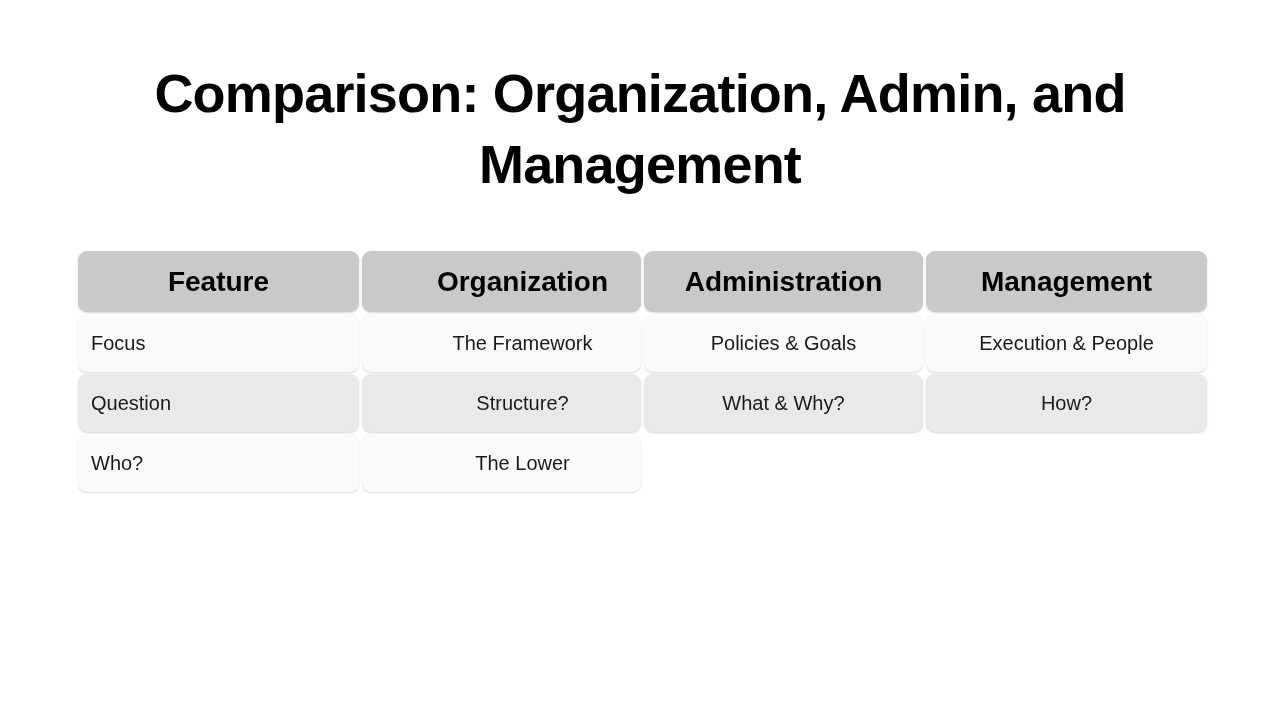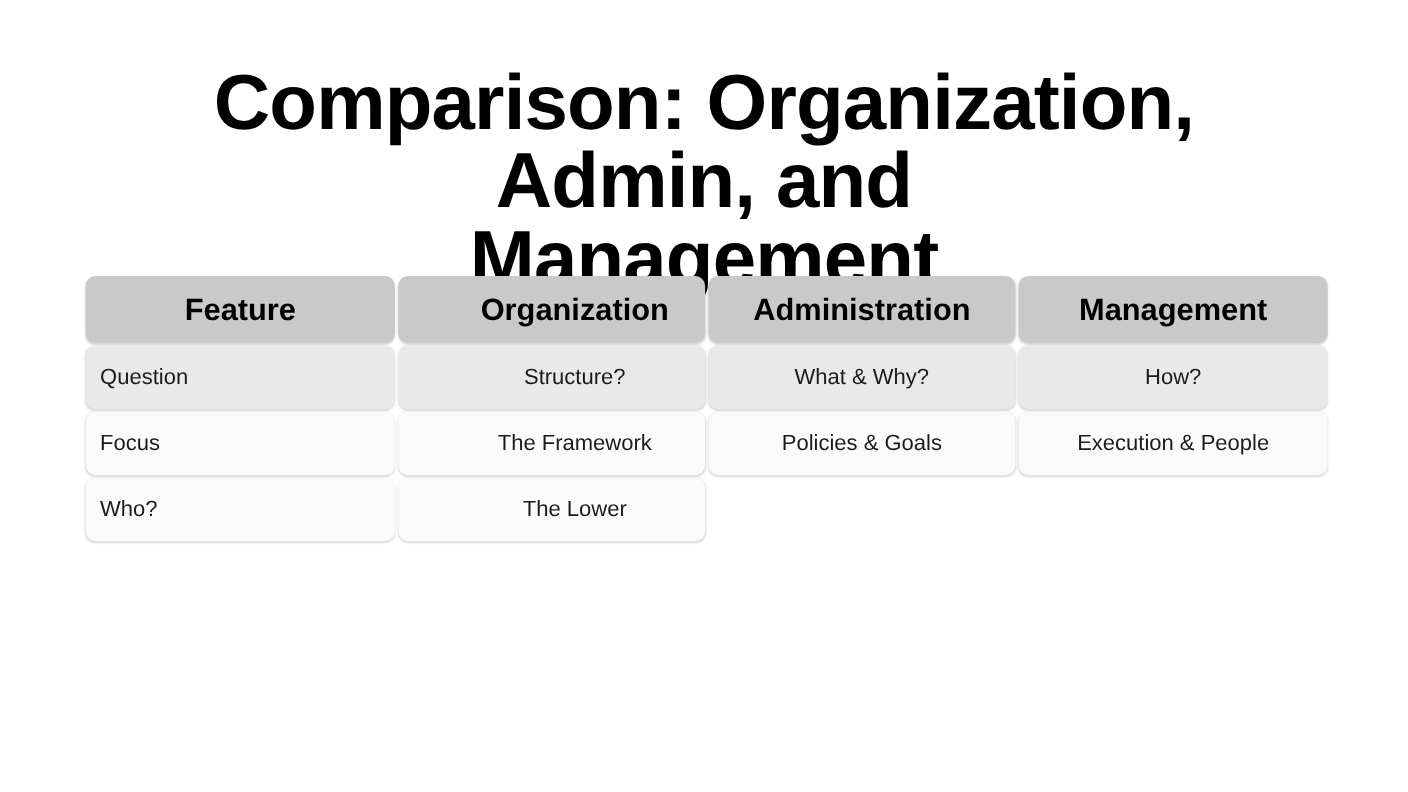--- a/index.html
+++ b/index.html
@@ -22,21 +22,21 @@
     box-sizing: border-box;
   }
 
   
   .slide-title {
     position: absolute;
     left: 80px;
     top: 58px;
     width: 1120px;
     text-align: center;
-    font-size: 71px;
+    font-size: 54px;
     line-height: 71px;
     font-weight: 700;
     letter-spacing: -0.8px;
     color: #000000;
     white-space: pre-line;
   }
 
   
   .table-wrap {
     position: absolute;
@@ -118,52 +118,52 @@
         <span>Organization</span>
       </div>
       <div class="t-cell col-2">
         <span>Administration</span>
       </div>
       <div class="t-cell col-3">
         <span>Management</span>
       </div>
     </div>
 
+    <div class="t-row body odd">
+      <div class="t-cell col-0">
+        <span>Focus</span>
+      </div>
+      <div class="t-cell col-1">
+        <span>The Framework</span>
+      </div>
+      <div class="t-cell col-2">
+        <span>Policies &amp; Goals</span>
+      </div>
+      <div class="t-cell col-3">
+        <span>Execution &amp; People</span>
+      </div>
+    </div>
+
     <div class="t-row body even">
       <div class="t-cell col-0">
         <span>Question</span>
       </div>
       <div class="t-cell col-1">
         <span>Structure?</span>
       </div>
       <div class="t-cell col-2">
         <span>What &amp; Why?</span>
       </div>
       <div class="t-cell col-3">
         <span>How?</span>
       </div>
     </div>
 
     <div class="t-row body odd">
       <div class="t-cell col-0">
-        <span>Focus</span>
-      </div>
-      <div class="t-cell col-1">
-        <span>The Framework</span>
-      </div>
-      <div class="t-cell col-2">
-        <span>Policies &amp; Goals</span>
-      </div>
-      <div class="t-cell col-3">
-        <span>Execution &amp; People</span>
-      </div>
-    </div>
-
-    <div class="t-row body odd">
-      <div class="t-cell col-0">
         <span>Who?</span>
       </div>
       <div class="t-cell col-1">
         <span>The Lower</span>
       </div>
     </div>
 
   </div>
 </div>
 

